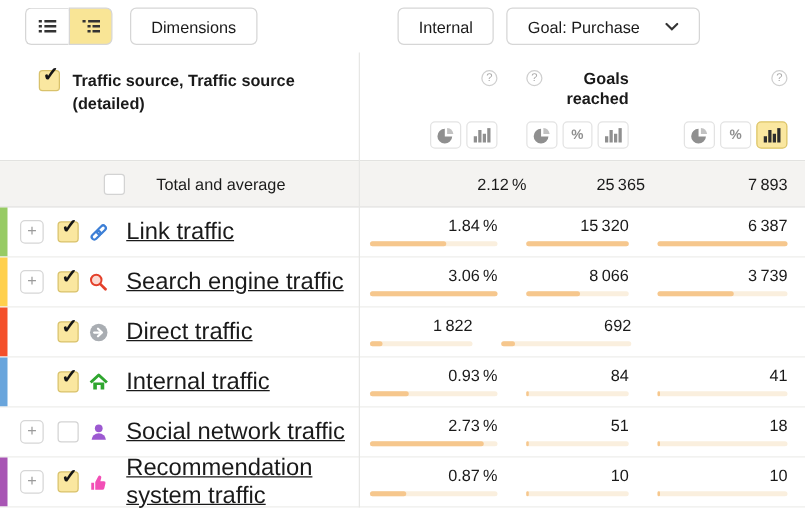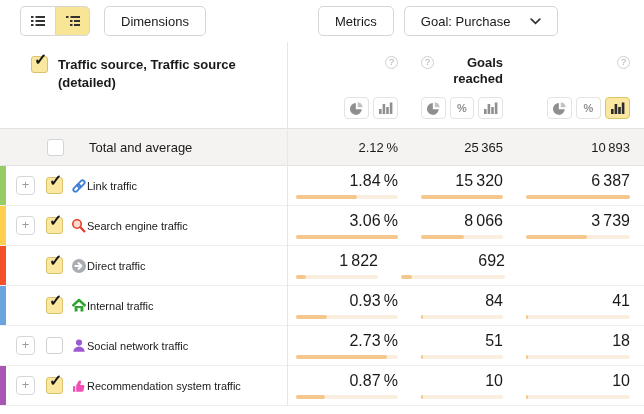--- a/index.html
+++ b/index.html
@@ -38,44 +38,44 @@
   .sort-arrow { font-size:8px; color:#1a1a1a; margin-left:4px; vertical-align:2px; }
   .tools { display:flex; justify-content:flex-end; gap:4px; }
   .tool-btn { width:25px; height:22px; border:1px solid #e3e3e3; border-radius:4px;
     background:#fff; display:flex; align-items:center; justify-content:center;
     padding:0; cursor:pointer; }
   .tool-btn.selected { background:#FAE7A0; border-color:#DCC364; }
   .pct-glyph { font-size:11px; font-weight:bold; color:#8f8f8f; }
   .icon-wrap { display:flex; align-items:center; justify-content:center; }
 
   
-  .total-row { height:37px; background:#F4F3F1; border-bottom:1px solid #e4e4e2; display:flex; }
+  .total-row { height:37px; background:#F4F3F1; border-bottom:1px solid #e4e4e2; display:flex;padding-left:36px; }
   .total-dim { width:287px; flex:none; display:flex; align-items:center; }
   .total-label { margin-left:25px; font-size:13px; }
   .total-cell { display:flex; align-items:center; justify-content:flex-end;
     padding:0 14px 0 9px; font-size:13px; }
 
   
   .row { height:40px; border-bottom:1px solid #eeeeec; display:flex; }
   .dim-cell { width:287px; flex:none; display:flex; align-items:center; position:relative; }
   .strip { position:absolute; left:0; top:0; bottom:0; width:6px; }
   .expander { width:19px; height:19px; border:1px solid #d6d6d6; border-radius:4px;
     background:#fff; color:#9b9b9b; font-size:13px; line-height:16px; text-align:center;
     margin-left:16px; flex:none; cursor:pointer; }
   .expander.hidden { visibility:hidden; }
   .checkbox { width:17px; height:17px; border:1px solid #d3d3d3; border-radius:3px;
     background:#fff; margin-left:11px; position:relative; flex:none; cursor:pointer; }
   .checkbox.checked { background:#FAE7A0; border-color:#D9C26B; }
   .check-glyph { position:absolute; left:2px; top:-7px; font-size:16px; font-weight:bold; color:#161616; }
   .row-icon { margin-left:8px; width:16px; height:16px; flex:none;
     display:flex; align-items:center; justify-content:center; }
-  .row-label { margin-left:0; font-size:11px; cursor:pointer; }
+  .row-label { margin-left:14px; font-size:19px; cursor:pointer;text-decoration:underline; }
   .metric-cell { display:flex; flex-direction:column; justify-content:center;
     align-items:flex-end; padding:0 14px 0 9px; flex:none; }
-  .val { font-size:16px; line-height:1; }
+  .val { font-size:13px; line-height:1; }
   .bar { width:100%; height:4px; border-radius:2px; background:#FAEFDE; margin-top:6px; }
   .bar i { display:block; height:100%; min-width:2px; background:#F6C78D; border-radius:2px; }
 
   .vdiv { position:absolute; left:287px; top:42px; width:1px; height:364px;
     background:#e7e7e5; z-index:3; pointer-events:none; }
 </style>
 </head>
 <body>
 
 <div class="app">
@@ -105,21 +105,21 @@
             <rect x="5" y="7" width="2.5" height="2"></rect>
                 <rect x="9" y="7" width="6" height="2"></rect>
             <rect x="5" y="11" width="2.5" height="2"></rect>
                 <rect x="9" y="11" width="6" height="2"></rect>
           </g>
             </svg>
         </span>
       </button>
     </div>
     <button class="btn btn-dimensions">Dimensions</button>
-    <button class="btn btn-metrics">Metrics</button>
+    <button class="btn btn-metrics">Internal</button>
     <button class="btn btn-goal">
       <span>Goal: Purchase</span>
       <span class="icon-wrap">
         <svg width="11" height="7" viewBox="0 0 11 7">
             <path d="M1.2 1.2 L5.5 5.4 L9.8 1.2" stroke="#333" stroke-width="1.7" fill="none" stroke-linecap="round"></path>
           </svg>
       </span>
     </button>
   </div>
 
@@ -226,21 +226,21 @@
       </div>
   </div>
 
   <div class="total-row">
     <div class="total-dim">
       <span class="checkbox" style="margin-left:47px"></span>
       <span class="total-label">Total and average</span>
     </div>
     <div class="total-cell c1">2.12 %</div>
     <div class="total-cell c2">25 365</div>
-    <div class="total-cell c3">10 893</div>
+    <div class="total-cell c3">7 893</div>
   </div>
 
   <div id="rows">
       <div class="row">
         <div class="dim-cell">
           <span class="strip" style="background: rgb(151, 203, 100);"></span>
           <span class="expander">+</span>
           <span class="checkbox checked">
             <span class="check-glyph">✓</span>
           </span>

